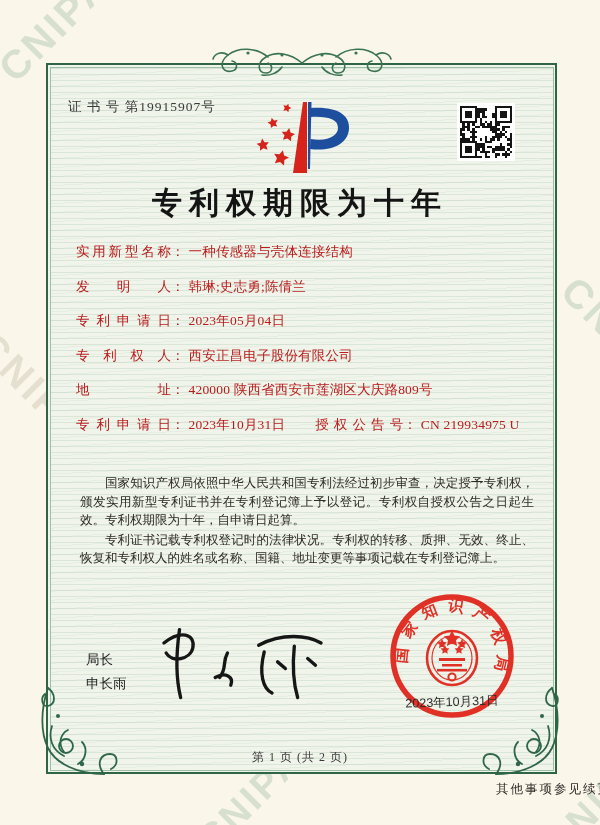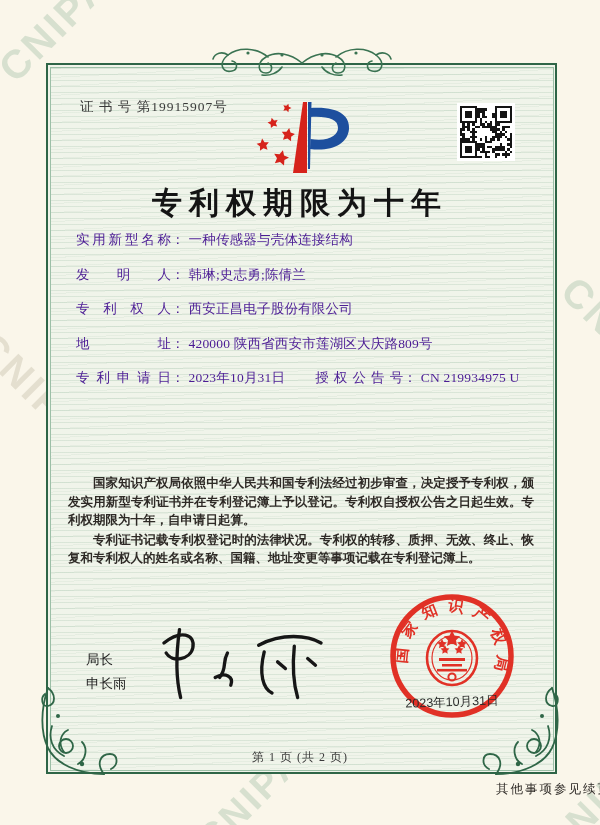--- a/index.html
+++ b/index.html
@@ -19,45 +19,45 @@
          border:2.5px solid #2e6547;background:#f0f4ea;}
   .frame-inner{position:absolute;inset:1.5px;border:1px solid #9cbfa7;
       background:
         repeating-linear-gradient(180deg, rgba(139,178,150,0.22) 0 1px, transparent 1px 6px),
         repeating-linear-gradient(177deg, rgba(139,178,150,0.10) 0 1px, transparent 1px 9px),
         #f0f4ea;}
 
   .ornament{position:absolute;pointer-events:none;}
 
   
-  .cert-no{position:absolute;left:80px;top:98px;font-size:13.5px;color:#3a3a3a;letter-spacing:1px;}
+  .cert-no{position:absolute;left:68px;top:98px;font-size:13.5px;color:#3a3a3a;letter-spacing:1px;}
   .logo{position:absolute;left:243px;top:97px;width:126px;height:78px;}
   .qr{position:absolute;left:457px;top:103px;width:58px;height:58px;background:#fff;
       display:flex;align-items:center;justify-content:center;}
   .qr-grid{display:grid;grid-template-columns:repeat(21,1fr);grid-template-rows:repeat(21,1fr);
       width:52px;height:52px;background:#fff;}
   .qm{background:transparent;}
   .qm.d{background:#141414;}
 
   .title{position:absolute;left:0;top:183px;width:100%;text-align:center;
          font-size:30px;font-weight:bold;color:#141414;letter-spacing:7px;}
 
   
-  .fields{position:absolute;left:76px;top:231px;width:458px;font-size:13.5px;color:#4c1d95;}
+  .fields{position:absolute;left:76px;top:243px;width:458px;font-size:13.5px;color:#b91c1c;}
   .frow{height:20px;margin-bottom:14.5px;white-space:nowrap;}
   .flabel{display:inline-block;width:95px;text-align:justify;text-align-last:justify;vertical-align:top;}
   .flabel.short{width:88px;}
   .fcolon{display:inline-block;margin-right:4px;}
   .fvalue{letter-spacing:0.2px;}
   .fpair2{display:inline-block;margin-left:30px;}
 
   
   .body-text{position:absolute;left:68px;top:474px;width:466px;font-size:12.5px;
       line-height:18.5px;color:#2e2a26;text-align:justify;}
-  .body-text p{margin:0 0 1px 0;text-indent:2em;font-weight:bold;}
+  .body-text p{margin:0 0 1px 12px;text-indent:2em;}
 
   
   .sig-labels{position:absolute;left:86px;top:648px;font-size:13.5px;color:#222;
       font-family:"Liberation Sans","DejaVu Sans",sans-serif;line-height:24px;}
   .sig-script{position:absolute;left:150px;top:624px;width:195px;height:78px;}
 
   
   .seal{position:absolute;left:385px;top:592px;width:135px;height:132px;}
 
   .page-no{position:absolute;left:0;top:749px;width:100%;text-align:center;
@@ -594,20 +594,23 @@
   <div class="title">专利权期限为十年</div>
 
   <div class="fields">
     <div class="frow">
       <span class="flabel">实用新型名称</span><span class="fcolon">：</span><span class="fvalue">一种传感器与壳体连接结构</span>
     </div>
     <div class="frow">
       <span class="flabel">发明人</span><span class="fcolon">：</span><span class="fvalue">韩琳;史志勇;陈倩兰</span>
     </div>
     <div class="frow">
+      <span class="flabel">专利申请日</span><span class="fcolon">：</span><span class="fvalue">2023年05月04日</span>
+    </div>
+    <div class="frow">
       <span class="flabel">专利权人</span><span class="fcolon">：</span><span class="fvalue">西安正昌电子股份有限公司</span>
     </div>
     <div class="frow">
       <span class="flabel">地址</span><span class="fcolon">：</span><span class="fvalue">420000 陕西省西安市莲湖区大庆路809号</span>
     </div>
     <div class="frow">
       <span class="flabel">专利申请日</span><span class="fcolon">：</span><span class="fvalue">2023年10月31日</span><span class="fpair2"><span class="flabel short">授权公告号</span><span class="fcolon">：</span><span class="fvalue">CN 219934975 U</span></span>
     </div>
   </div>
 

